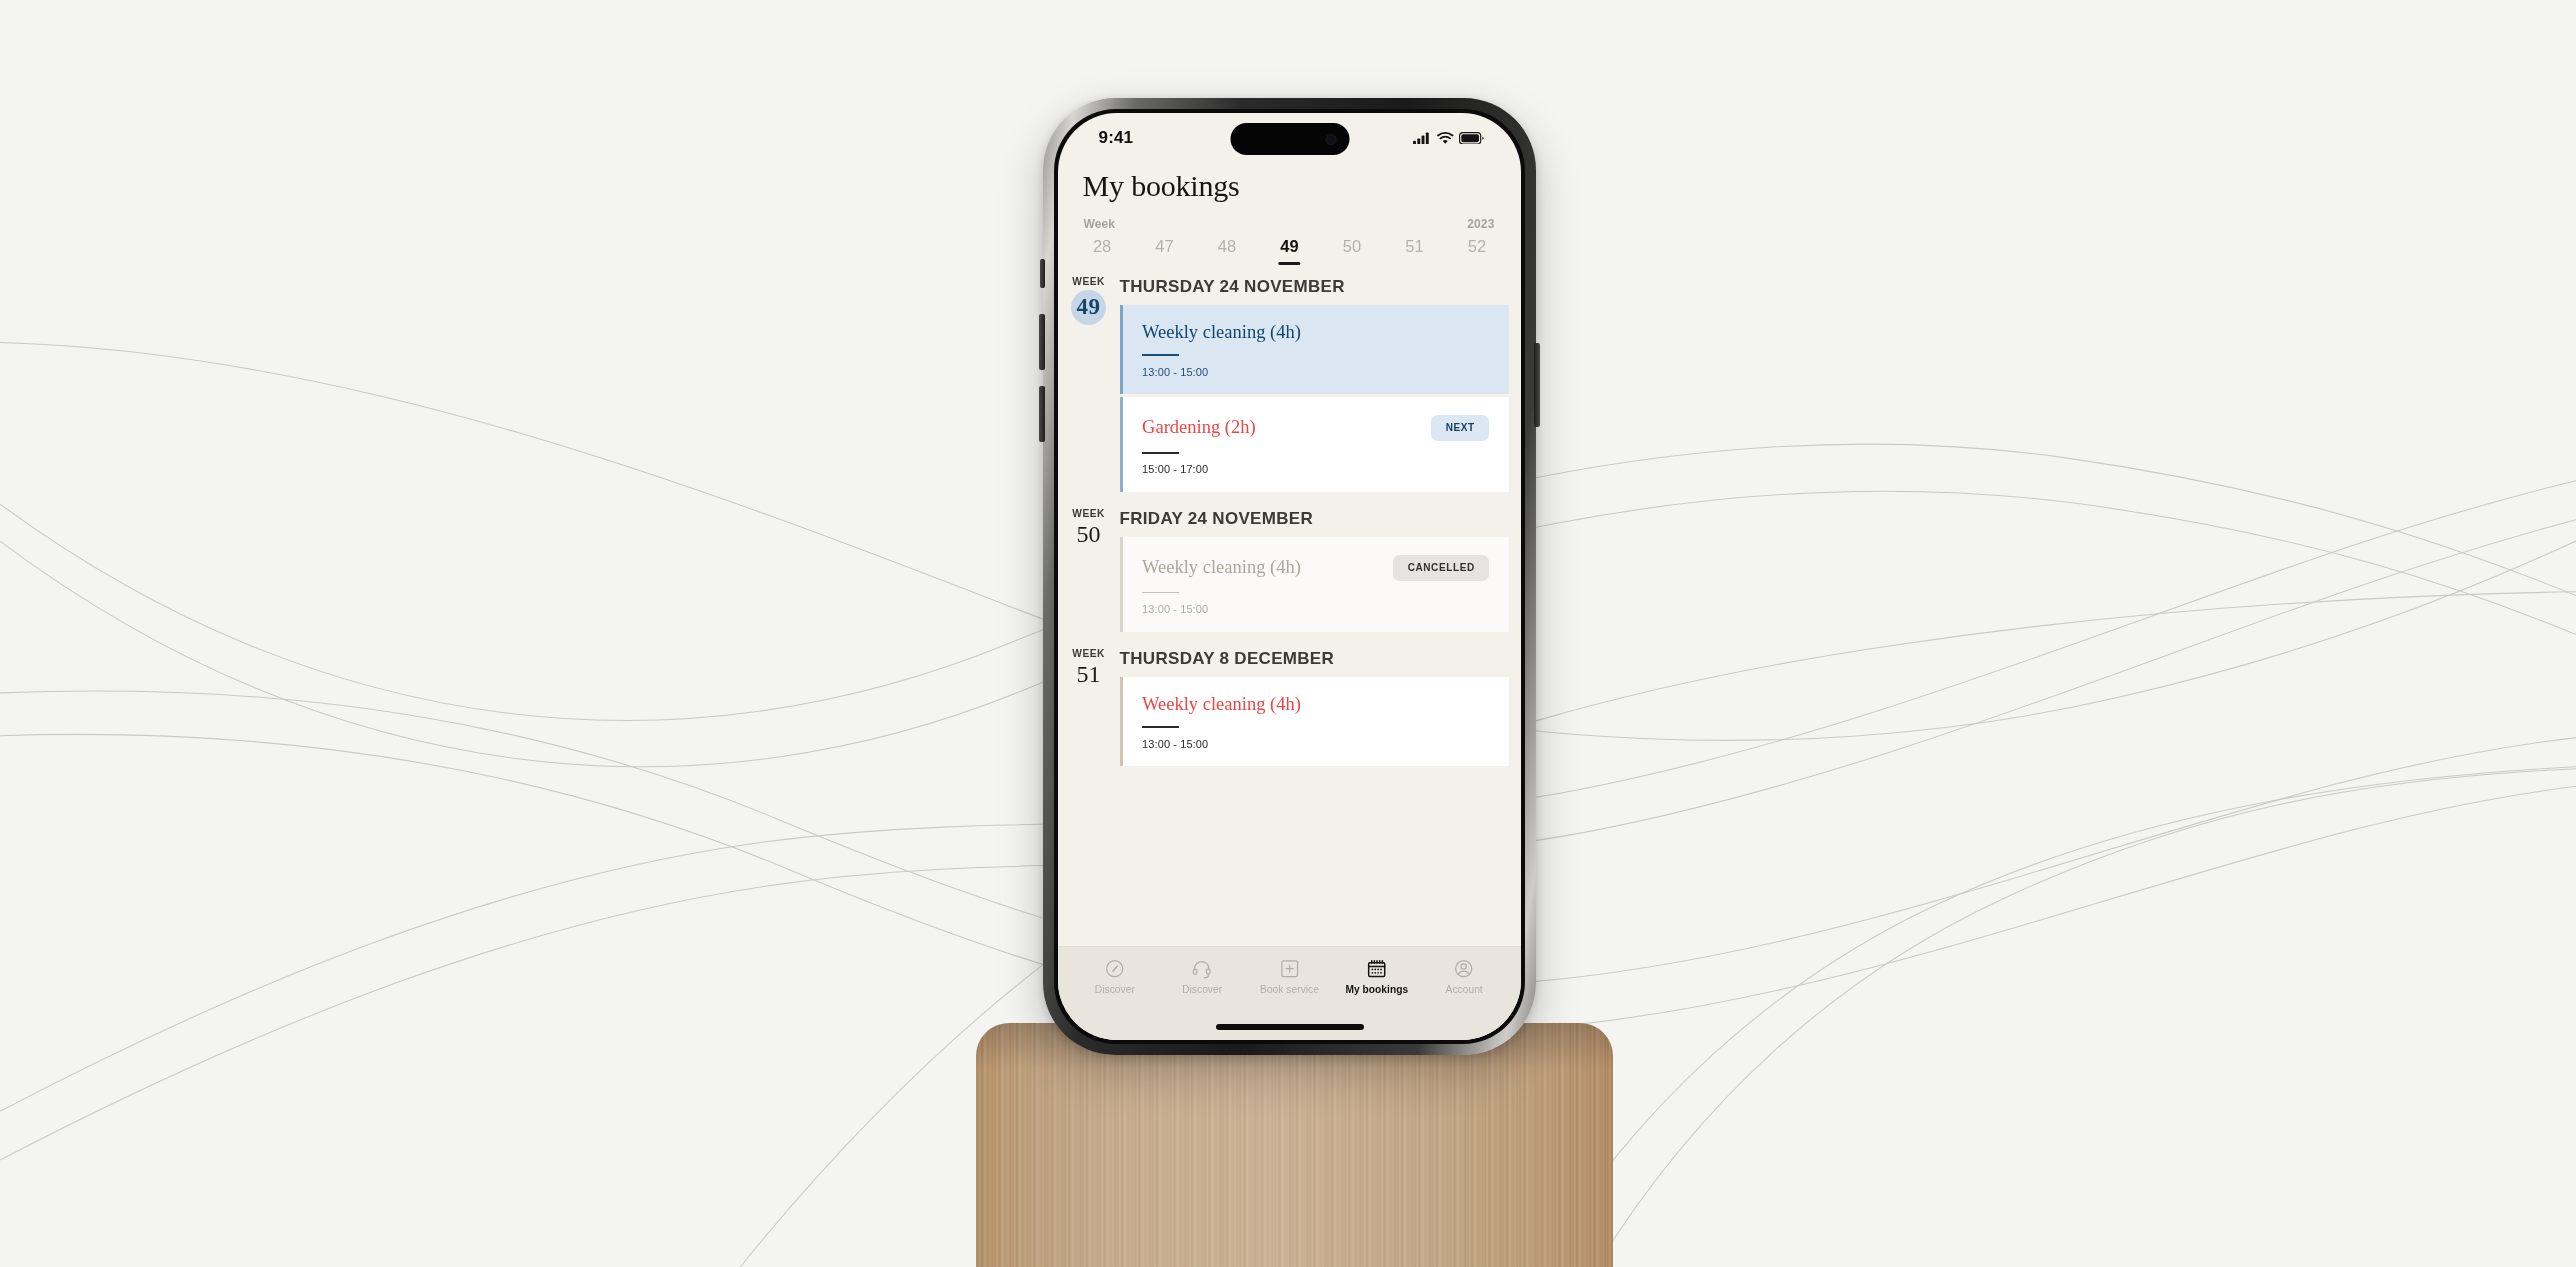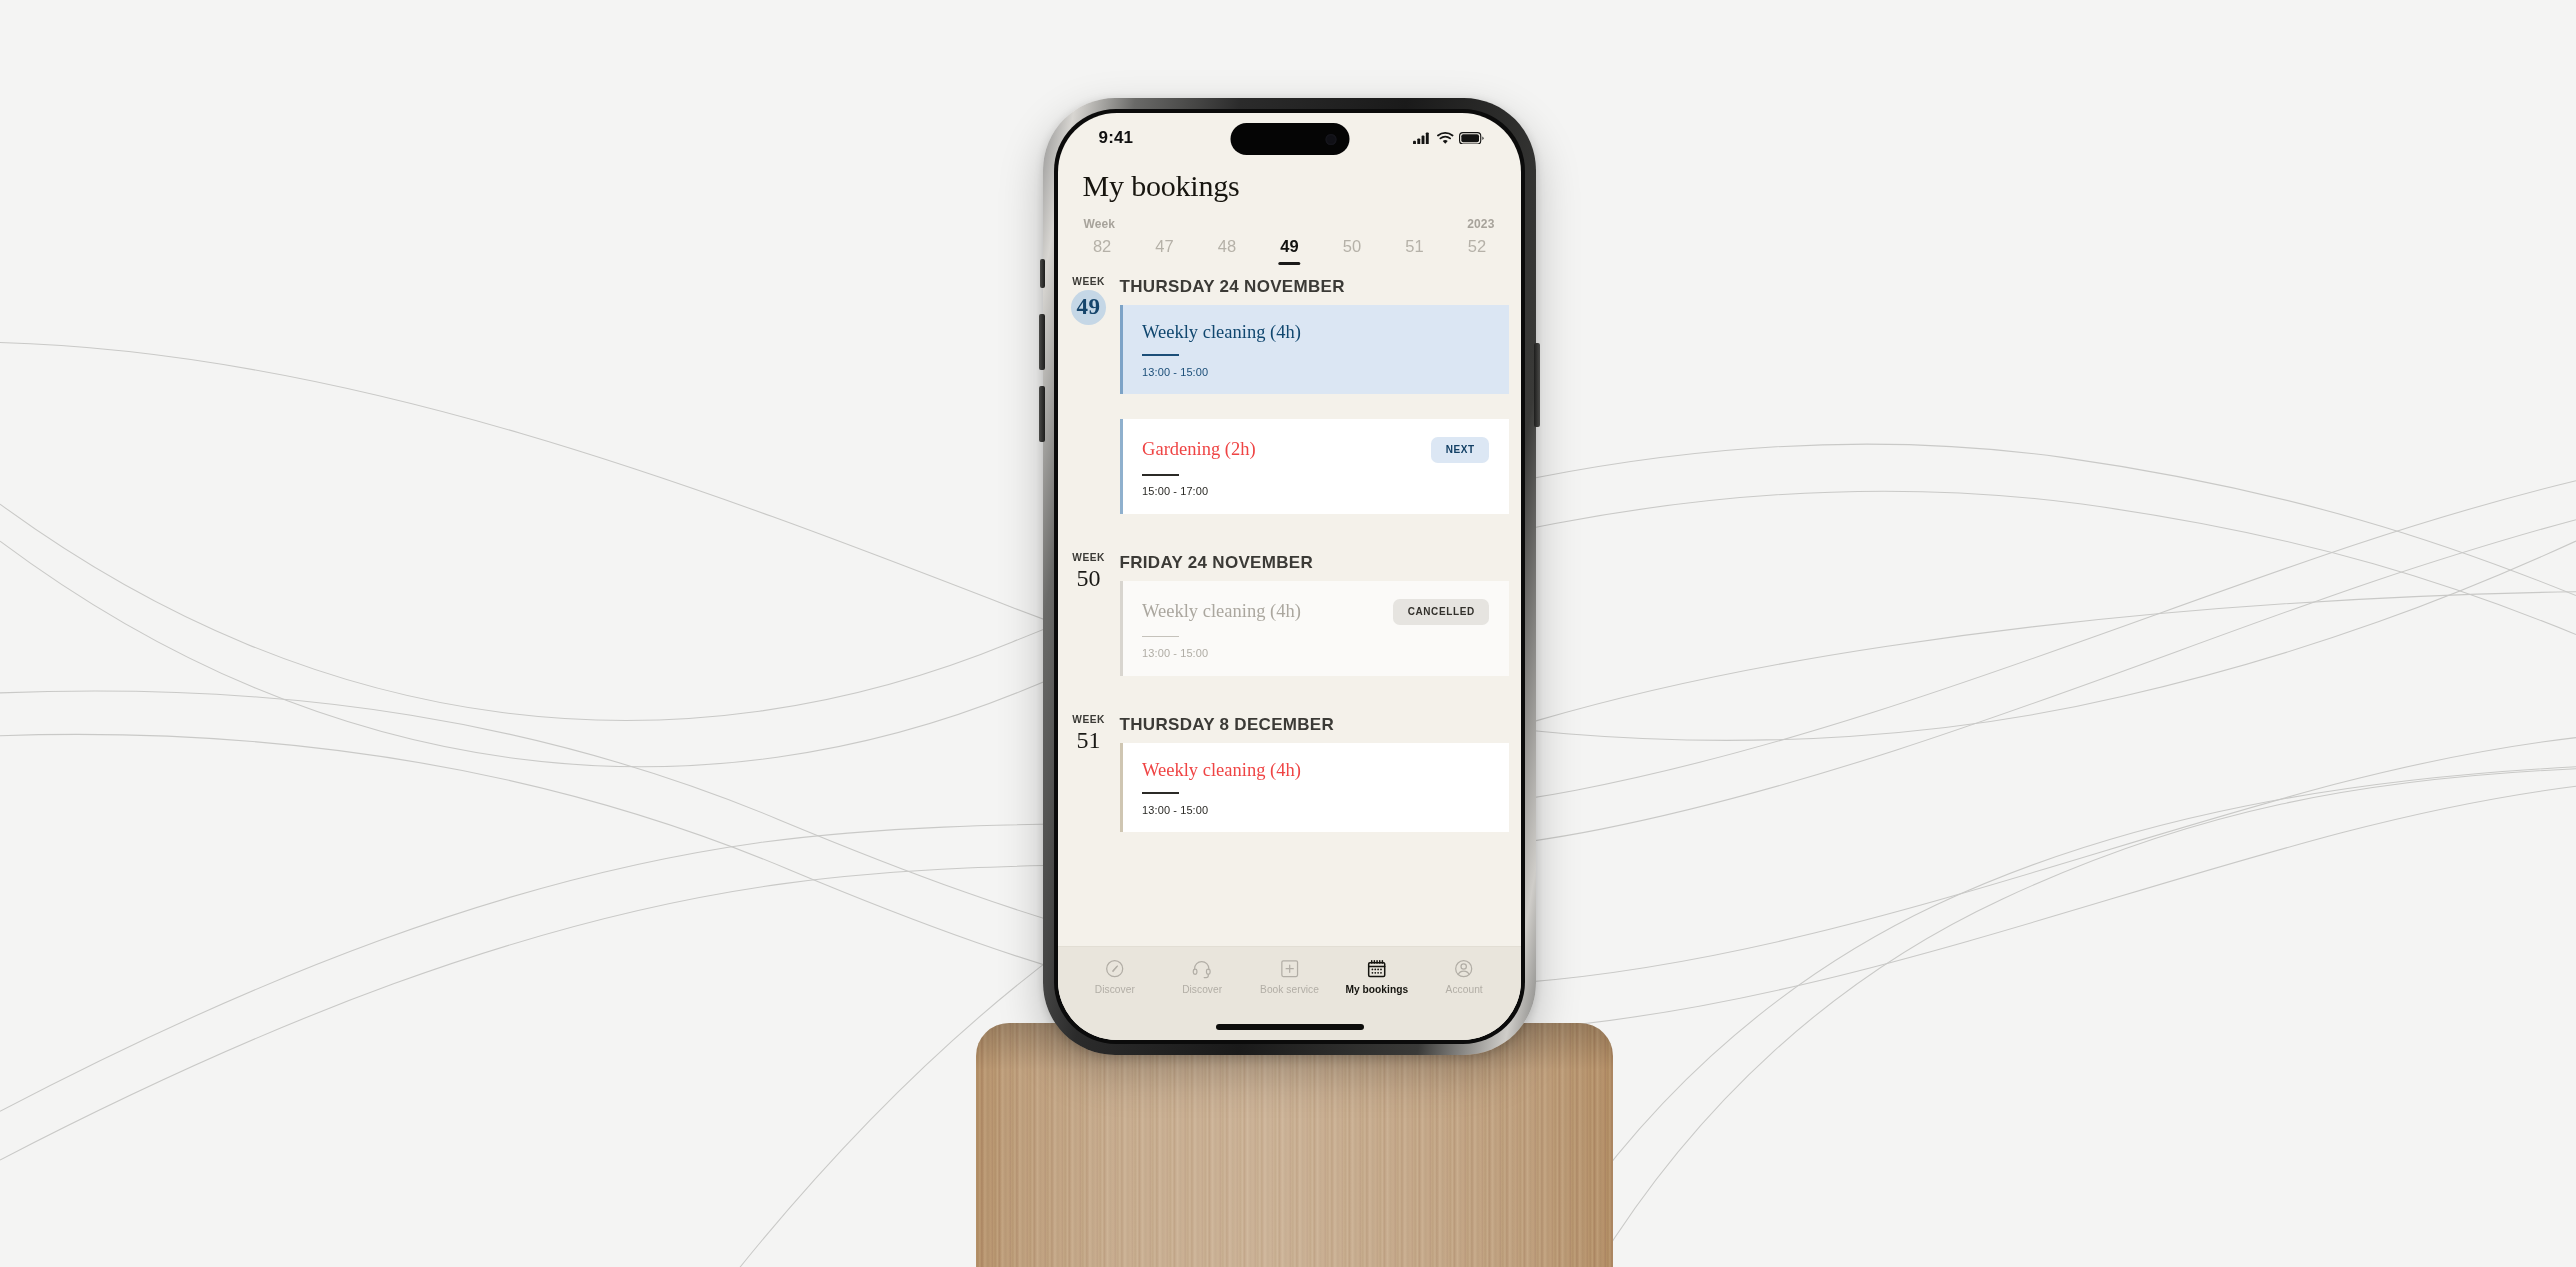--- a/index.html
+++ b/index.html
@@ -135,21 +135,21 @@
 
   .group-main{ flex:1 1 auto; }
   .day-label{
     font-size:17px; font-weight:700; color:#3b3a36;
     letter-spacing:0.3px; padding:1.9px 0 7.8px 0;
   }
 
   .card{
     position:relative;
     padding:17.5px 19.5px 16.5px 19.5px;
-    margin-bottom:25px;
+    margin-bottom:3px;
     border-left:3.9px solid #8fb0cd;
     background:#ffffff;
     min-height:86px;
   }
   .card.highlight{ background:#dbe6f3; border-left-color:#7da3c6; }
   .card.cancelled{ background:#fbfaf8; border-left-color:#d8d5cf; }
   .card.neutral{ border-left-color:#cfc6b2; }
 
   .card-row{ display:flex; align-items:center; justify-content:space-between; gap:9.7px; }
   .card-title{
@@ -256,21 +256,21 @@
       <div class="app-body">
 
         <h1 class="page-title">My bookings</h1>
 
         <div class="week-head">
           <span>Week</span>
           <span>2023</span>
         </div>
 
         <div class="week-tabs" id="week-tabs">
-            <div class="week-tab">82</div>
+            <div class="week-tab">28</div>
             <div class="week-tab">47</div>
             <div class="week-tab">48</div>
             <div class="week-tab active">49</div>
             <div class="week-tab">50</div>
             <div class="week-tab">51</div>
             <div class="week-tab">52</div>
           </div>
 
         <div class="list" id="booking-list">
             <div class="group">

